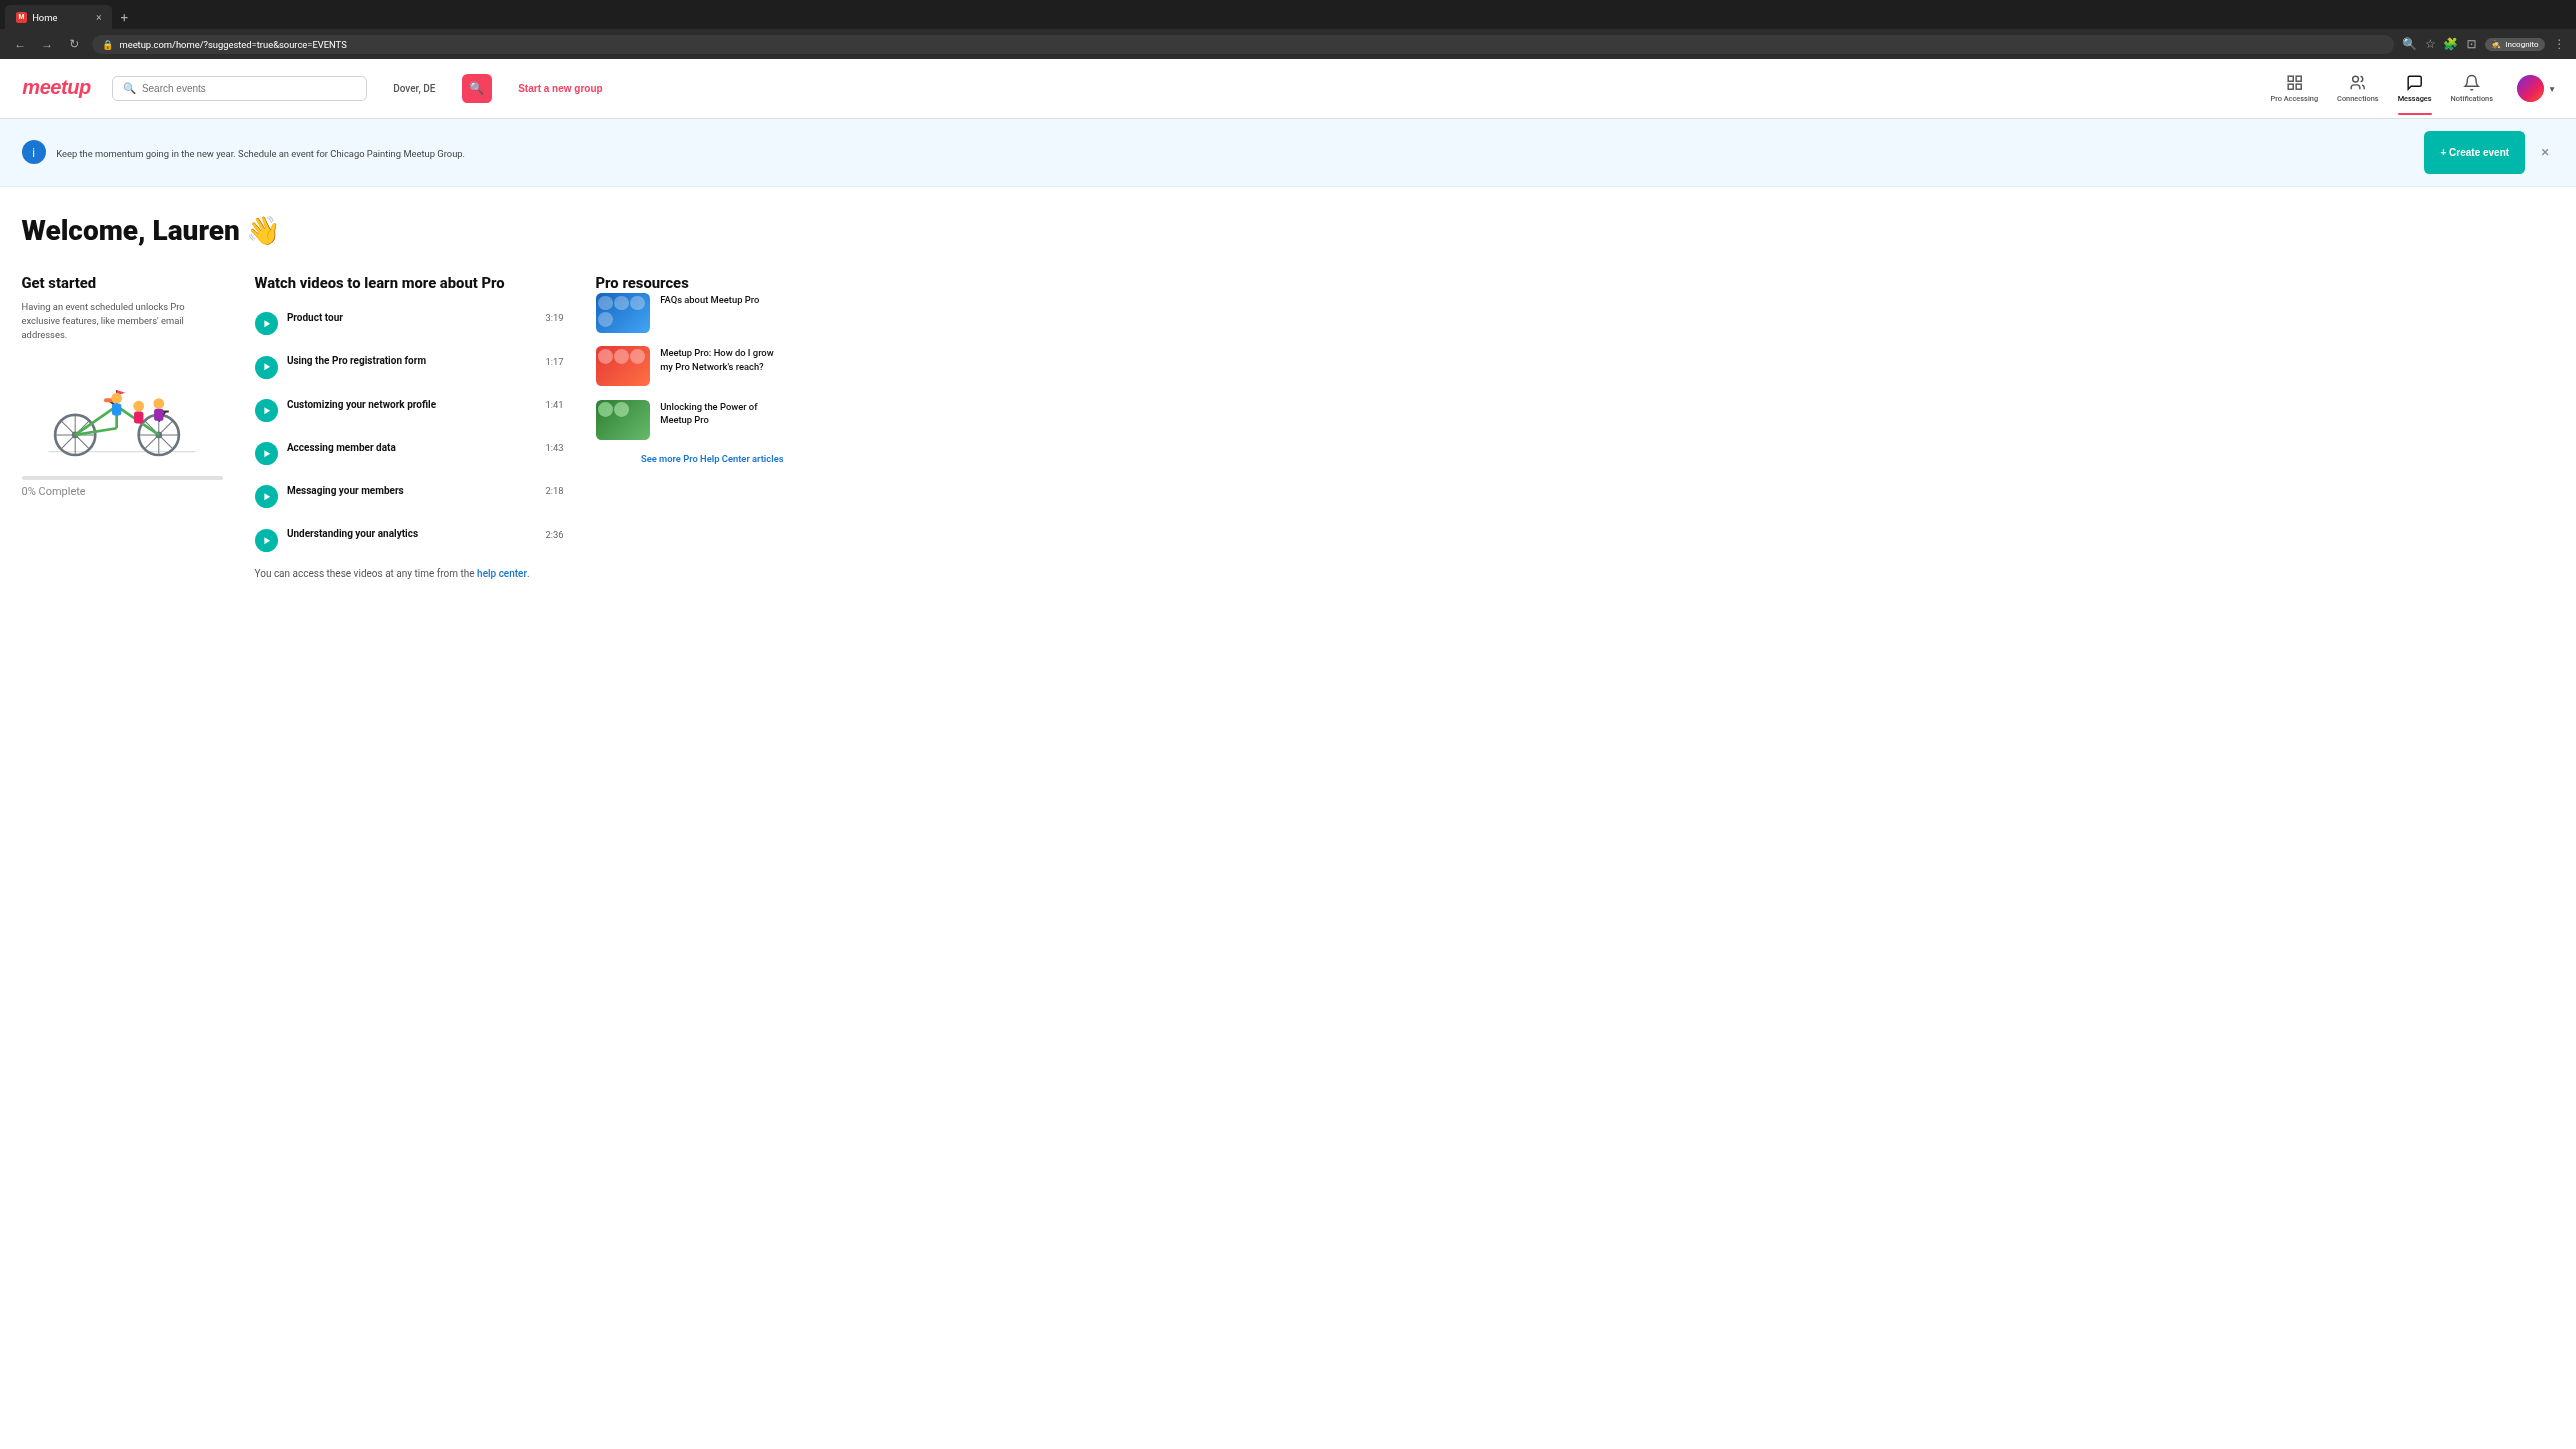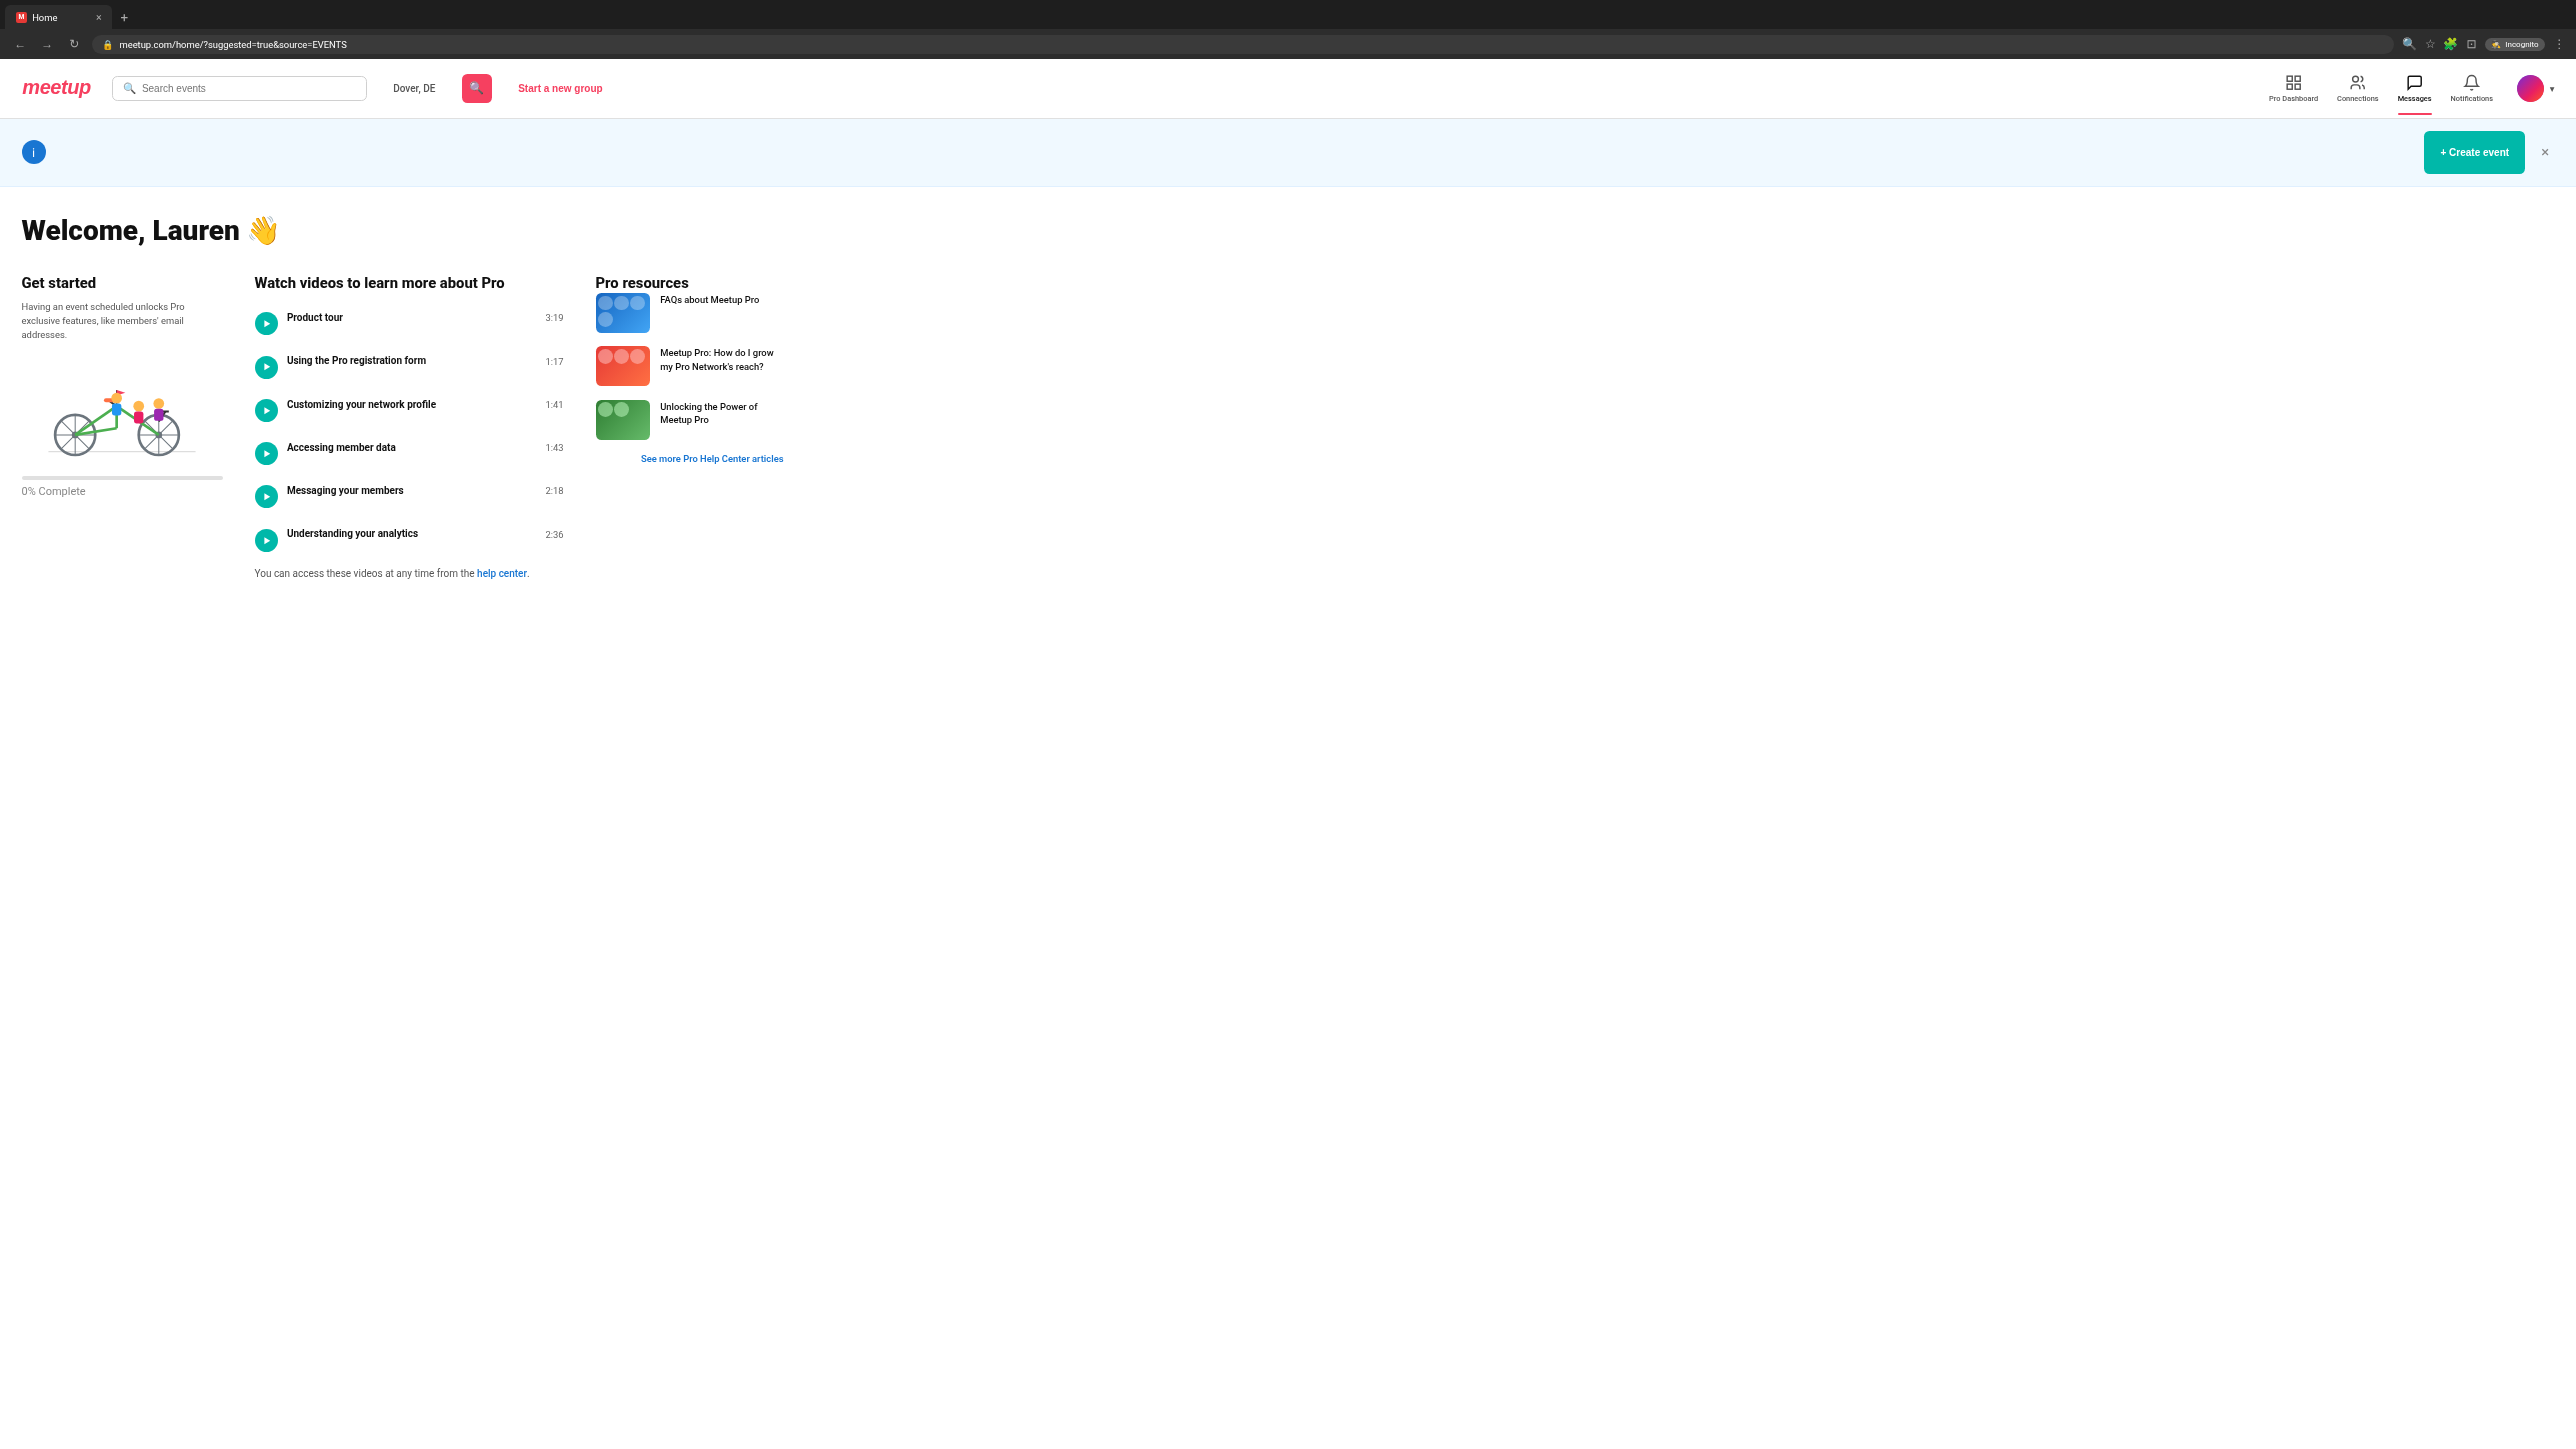--- a/index.html
+++ b/index.html
@@ -156,21 +156,21 @@
     <button class="start-group-btn">Start a new group</button>
 
     <div class="nav-icons">
       <div class="nav-icon-item">
         <svg viewBox="0 0 24 24" fill="none" stroke="currentColor" stroke-width="2">
           <rect x="3" y="3" width="7" height="7"></rect>
             <rect x="14" y="3" width="7" height="7"></rect>
             <rect x="3" y="14" width="7" height="7"></rect>
             <rect x="14" y="14" width="7" height="7"></rect>
         </svg>
-        <span class="nav-icon-label">Pro Dashboard</span>
+        <span class="nav-icon-label">Pro Accessing</span>
       </div>
 
       <div class="nav-icon-item">
         <svg viewBox="0 0 24 24" fill="none" stroke="currentColor" stroke-width="2">
           <circle cx="9" cy="7" r="4"></circle>
             <path d="M3 21v-2a4 4 0 0 1 4-4h4a4 4 0 0 1 4 4v2"></path>
             <path d="M16 3.13a4 4 0 0 1 0 7.75"></path>
             <path d="M21 21v-2a4 4 0 0 0-3-3.85"></path>
         </svg>
         <span class="nav-icon-label">Connections</span>
@@ -198,20 +198,21 @@
         <span style="color:#555;font-size:9.4px;">▾</span>
       </div>
     </div>
   </nav>
 
   <div class="banner">
     <div class="banner-icon">
       <span>ℹ</span>
     </div>
     <div class="banner-text">
+      <div class="banner-desc">Keep the momentum going in the new year. Schedule an event for Chicago Painting Meetup Group.</div>
     </div>
     <button class="create-event-btn">+ Create event</button>
     <span class="banner-close">×</span>
   </div>
 
   <div class="main-content">
     <div class="welcome-section">
       <h1 class="welcome-title">Welcome, Lauren 👋</h1>
 
       <div class="content-grid">

